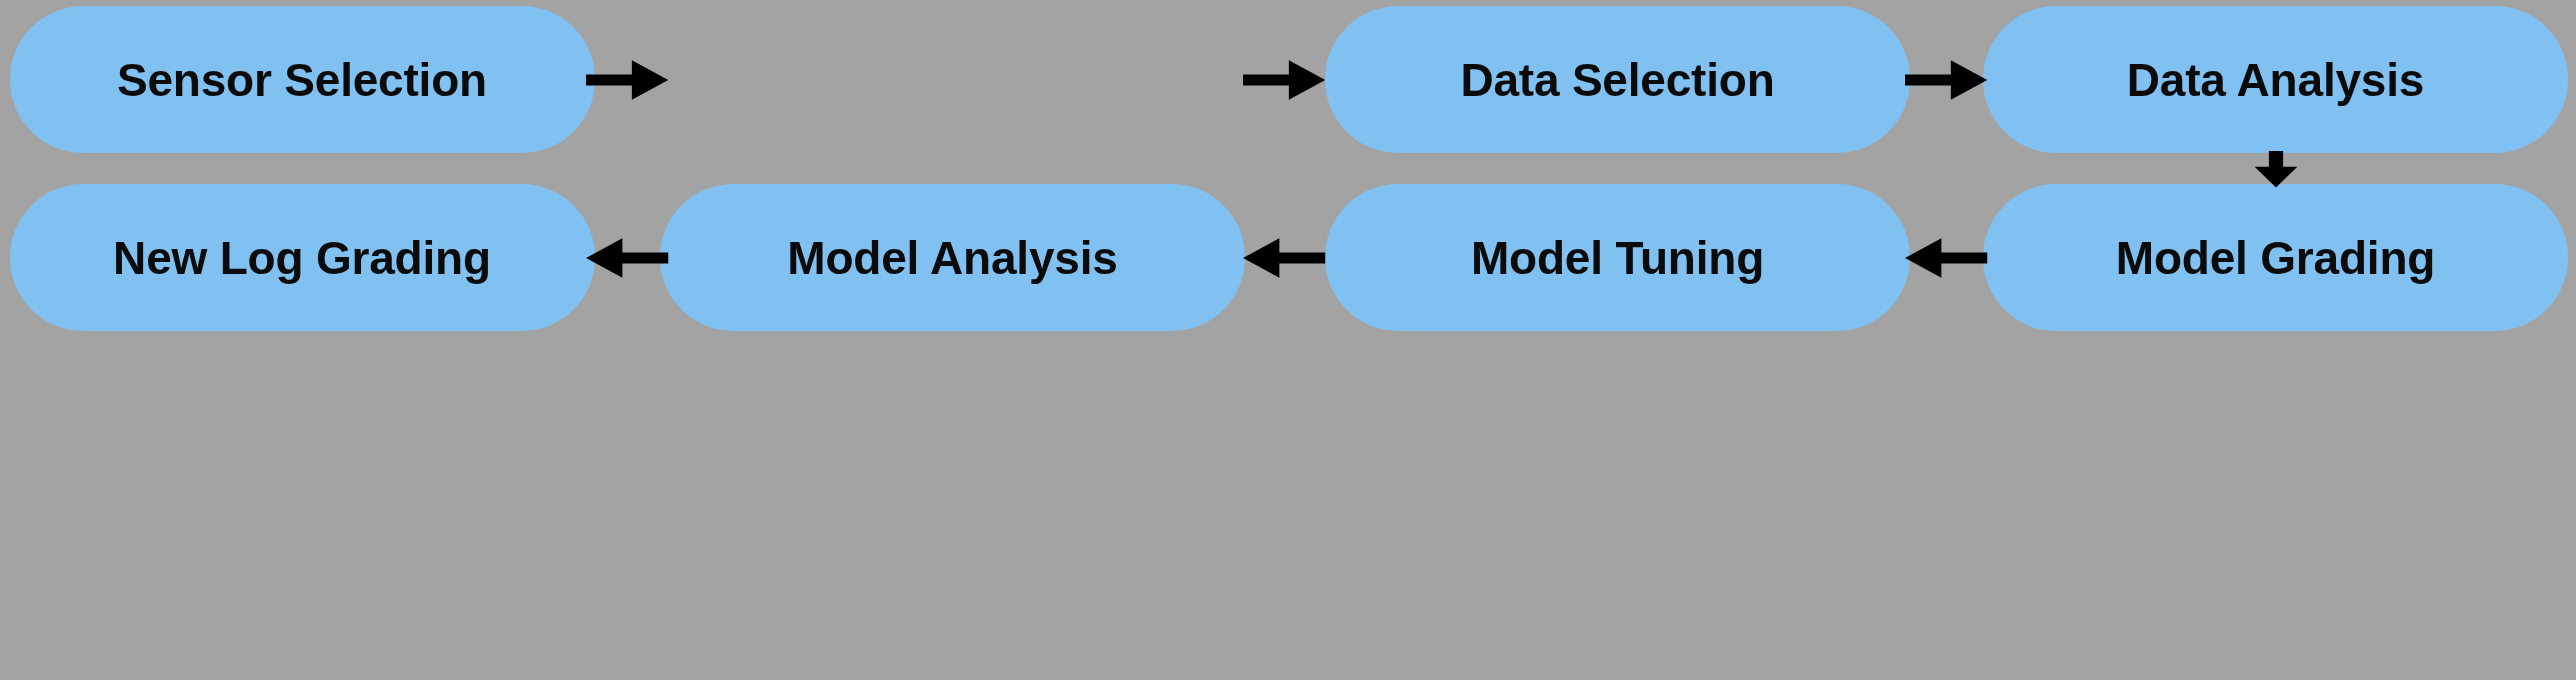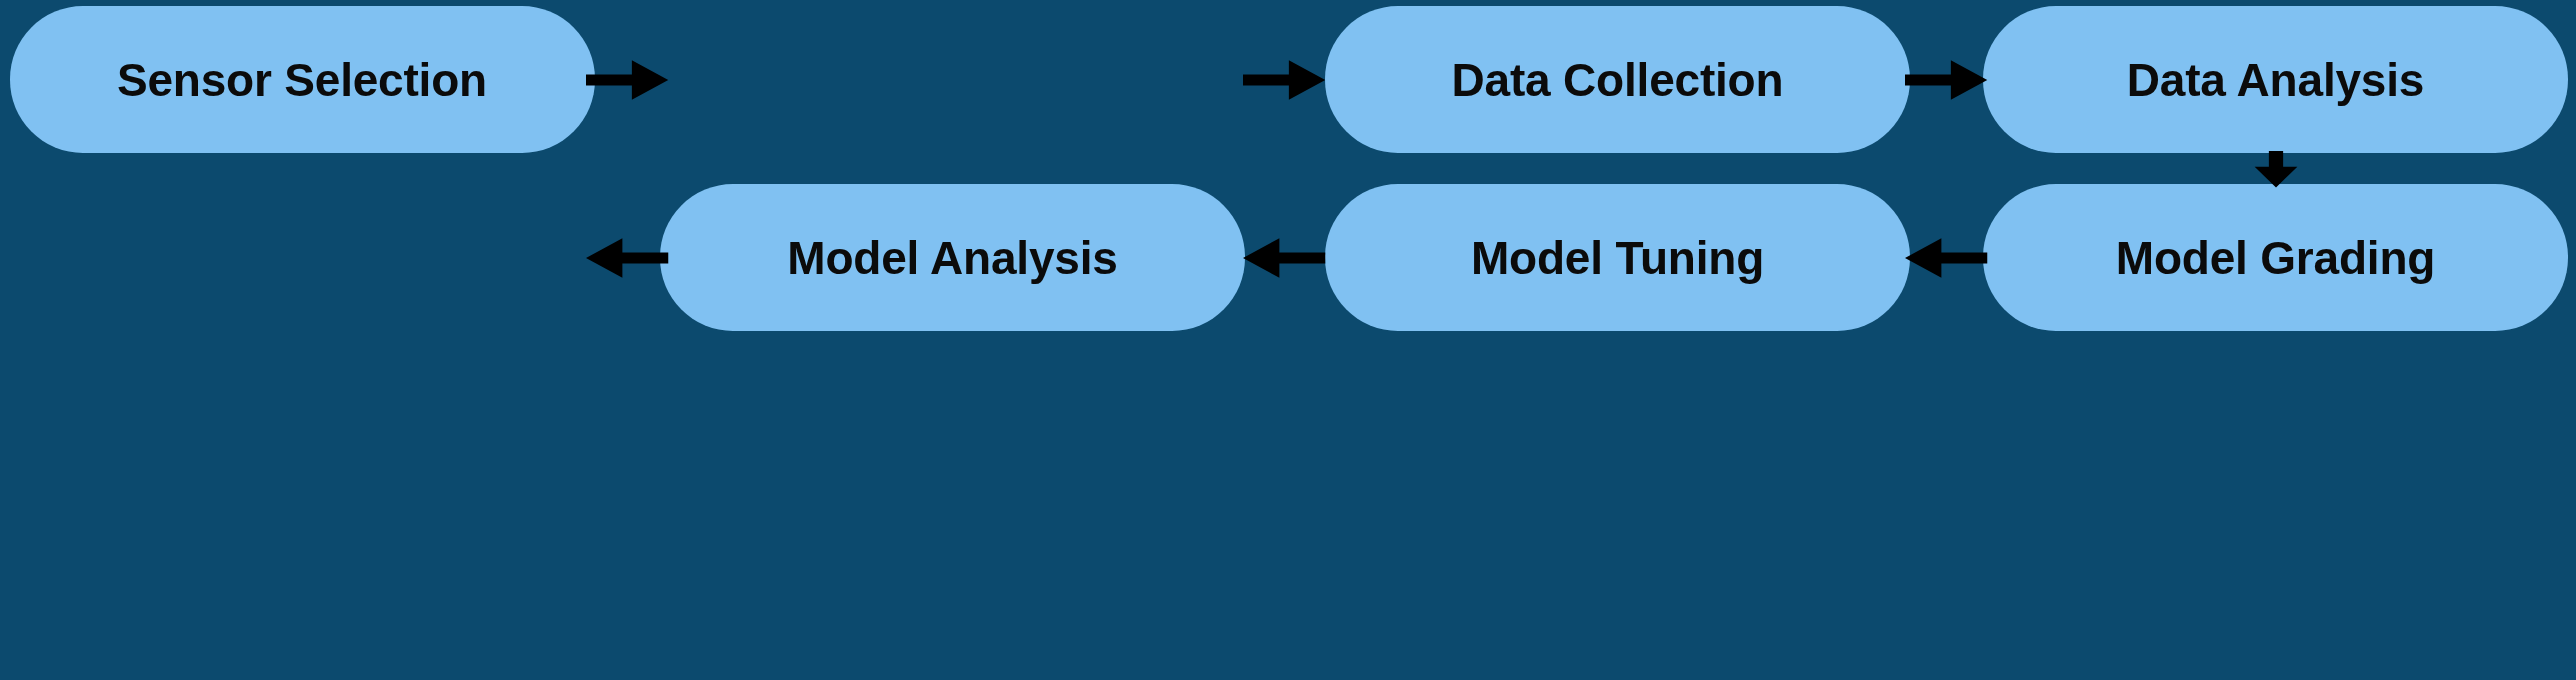--- a/index.html
+++ b/index.html
@@ -7,21 +7,21 @@
     padding: 0;
     background: #ffffff;
   }
   body {
     font-family: "Liberation Sans", sans-serif;
   }
   #canvas {
     position: relative;
     width: 2576px;
     height: 681px;
-    background: #0c4a6e;
+    background: #a3a3a3;
     overflow: hidden;
   }
   .row {
     position: absolute;
     left: 0;
     width: 2576px;
     height: 147px;
     display: flex;
     align-items: center;
   }
@@ -64,31 +64,34 @@
 <div id="canvas">
 
   <div class="row" id="row-top">
 
     <div class="node" style="left:9.5px; width:585px;">
       <span class="node-label">Sensor Selection</span>
     </div>
 
 
     <div class="node" style="left:1325px; width:585px;">
-      <span class="node-label">Data Collection</span>
+      <span class="node-label">Data Selection</span>
     </div>
 
     <div class="node" style="left:1983px; width:585px;">
       <span class="node-label">Data Analysis</span>
     </div>
 
   </div>
 
   <div class="row" id="row-bottom">
 
+    <div class="node" style="left:9.5px; width:585px;">
+      <span class="node-label">New Log Grading</span>
+    </div>
 
     <div class="node" style="left:660px; width:585px;">
       <span class="node-label">Model Analysis</span>
     </div>
 
     <div class="node" style="left:1325px; width:585px;align-items:center;">
       <span class="node-label">Model Tuning</span>
     </div>
 
     <div class="node" style="left:1983px; width:585px;">

